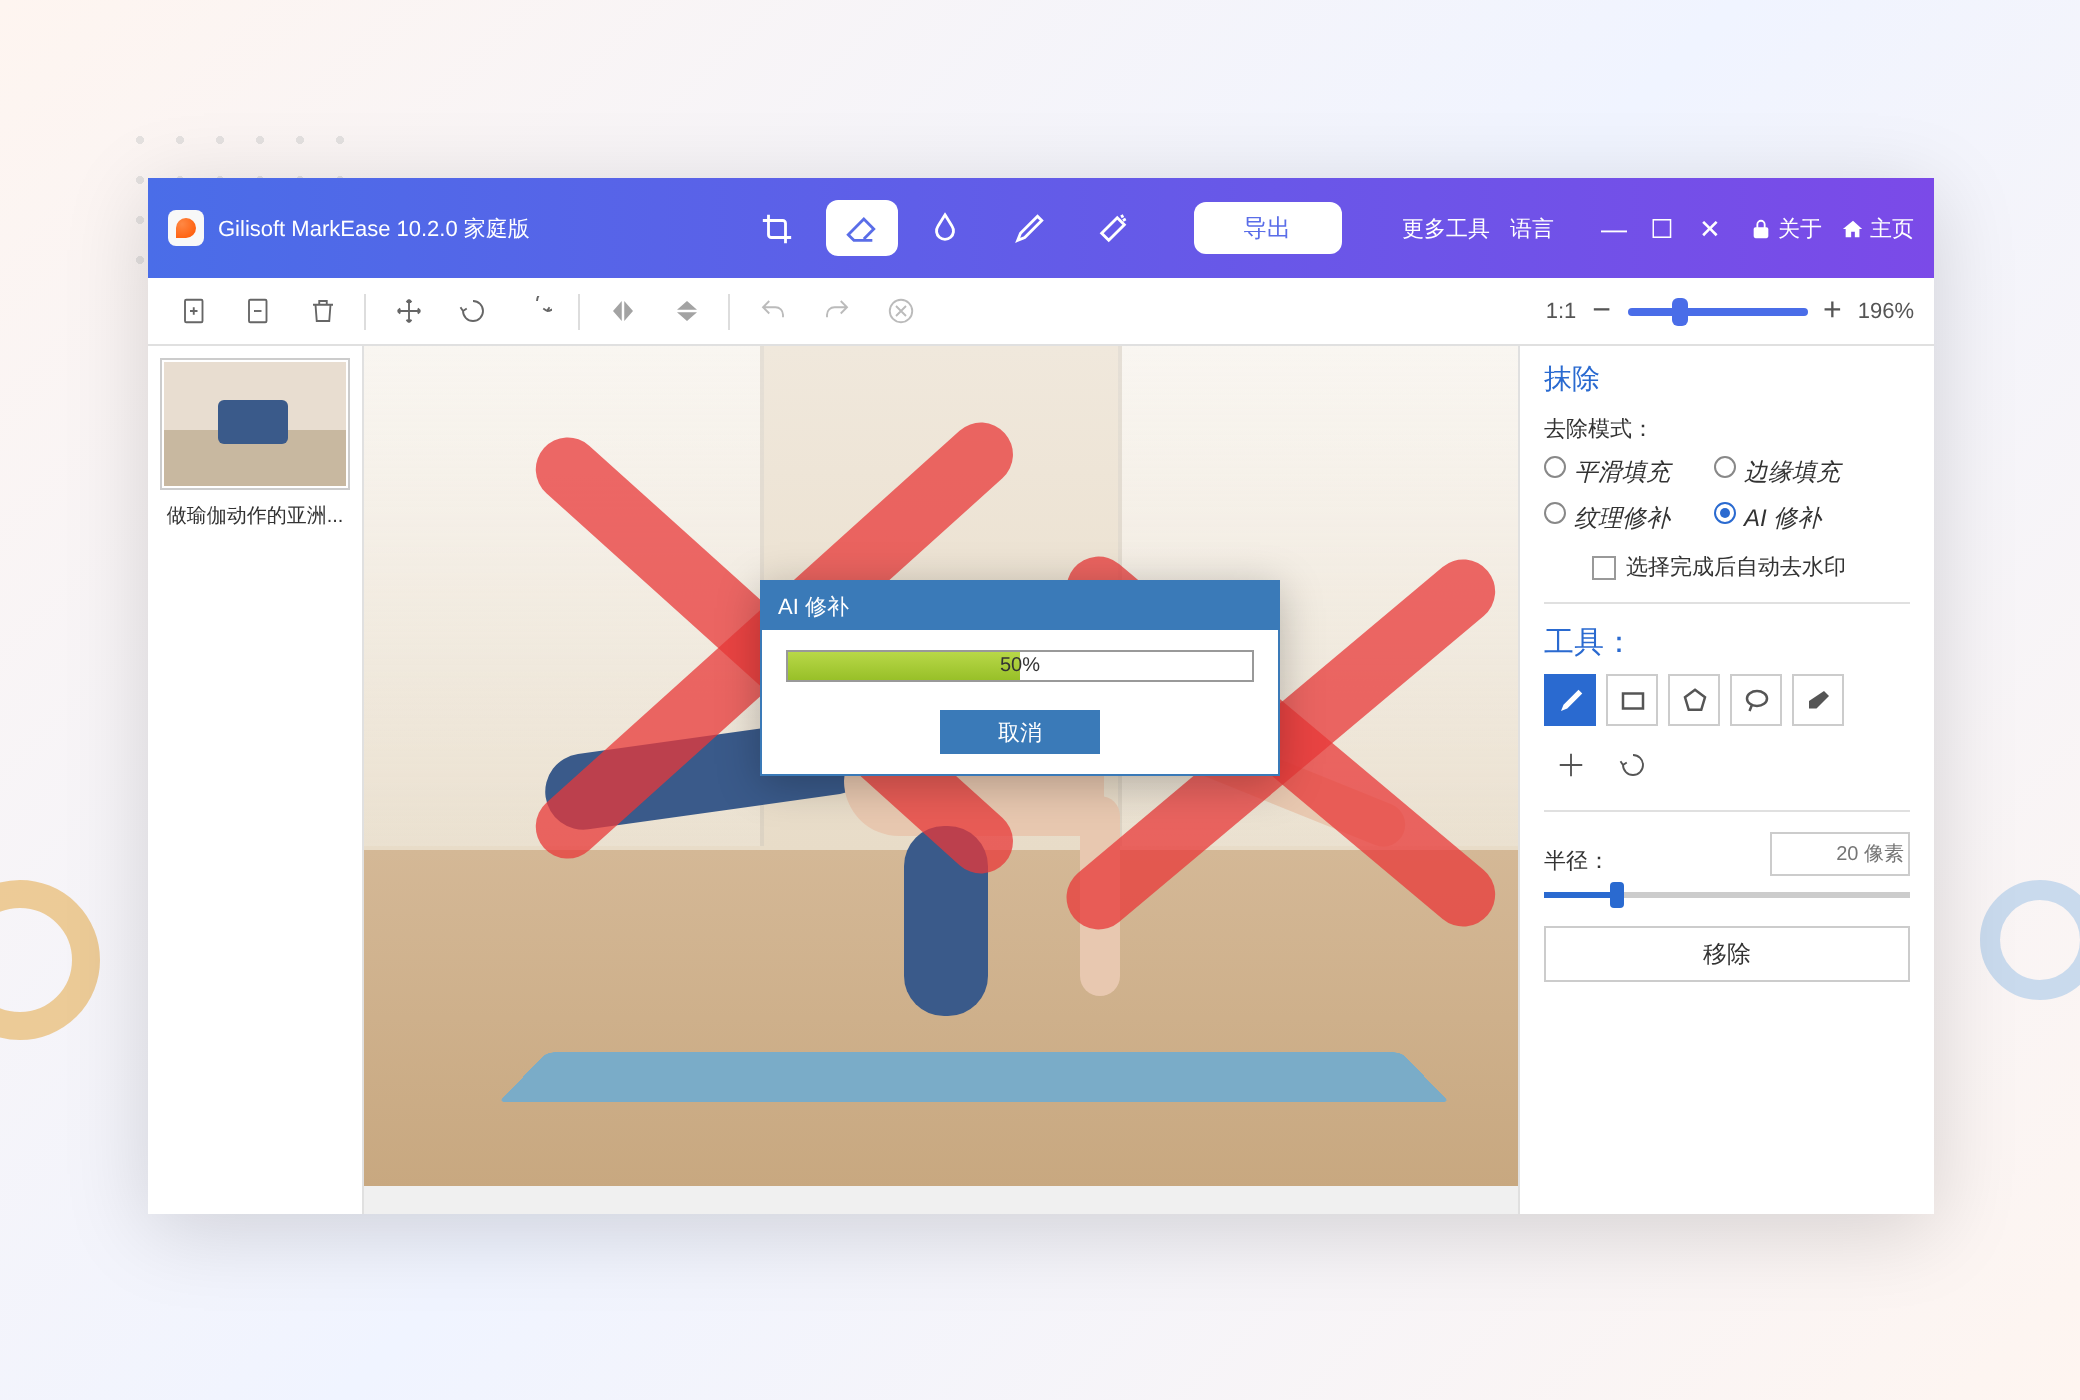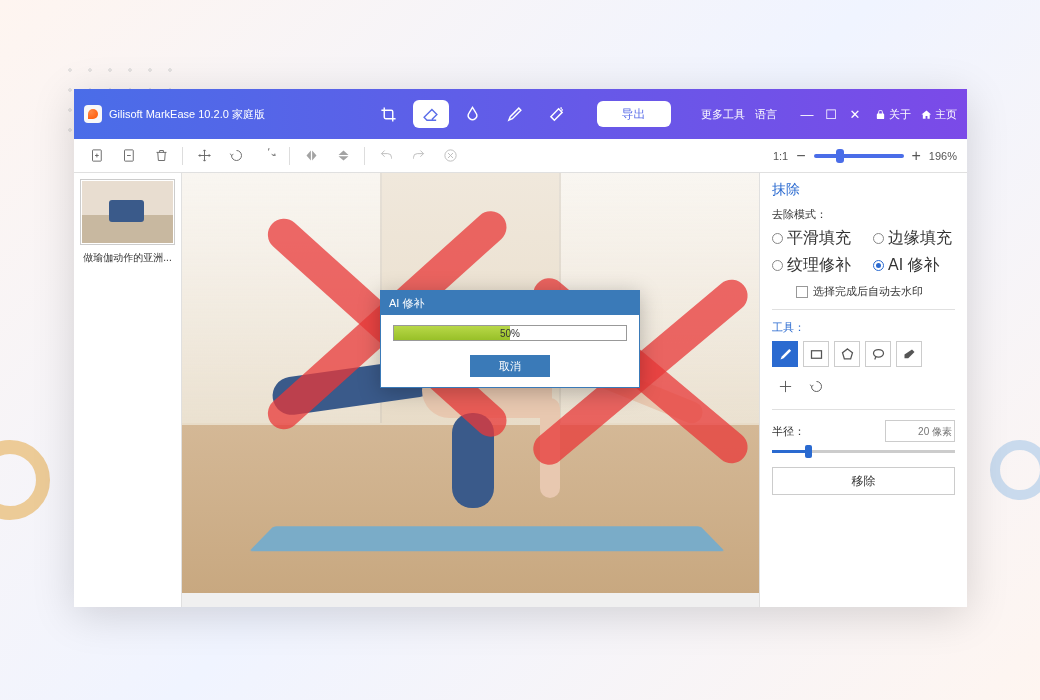--- a/index.html
+++ b/index.html
@@ -43,33 +43,33 @@
 .canvas-img .person-leg2 { position: absolute; left: 270px; top: 240px; width: 42px; height: 95px; background: #3a5a8a; border-radius: 20px; }
 .canvas-img .person-arm { position: absolute; left: 390px; top: 180px; width: 140px; height: 22px; background: #e8c8b0; border-radius: 12px; transform: rotate(22deg); transform-origin: left center; }
 .canvas-img .person-arm2 { position: absolute; left: 358px; top: 225px; width: 20px; height: 100px; background: #e8c8b0; border-radius: 10px; }
 .red-x { position: absolute; opacity: 0.75; }
 .red-x.s1 { left: 90px; top: 35px; width: 310px; height: 32px; background: #e83838; border-radius: 16px; transform: rotate(42deg); transform-origin: left center; }
 .red-x.s2 { left: 90px; top: 235px; width: 310px; height: 32px; background: #e83838; border-radius: 16px; transform: rotate(-42deg); transform-origin: left center; }
 .red-x.s3 { left: 355px; top: 95px; width: 270px; height: 32px; background: #e83838; border-radius: 16px; transform: rotate(40deg); transform-origin: left center; }
 .red-x.s4 { left: 355px; top: 270px; width: 270px; height: 32px; background: #e83838; border-radius: 16px; transform: rotate(-40deg); transform-origin: left center; }
 .side-panel { width: 208px; background: #fff; border-left: 1px solid #e0e0e0; padding: 8px 12px; font-size: 11px; color: #333; }
 .side-panel .hdr { color: #2a6ad0; font-size: 14px; font-weight: 500; margin-bottom: 8px; }
-.side-panel .section-label { color: #2a6ad0; font-size: 11px; margin: 10px 0 6px; }
+.side-panel .section-label { color: #2a6ad0; font-size: 15px; margin: 10px 0 6px; }
 .radio-row { display: flex; gap: 22px; margin: 6px 0; }
-.radio { display: flex; align-items: center; gap: 4px; cursor: pointer; font-size: 16px; }
+.radio { display: flex; align-items: flex-start; gap: 4px; cursor: pointer; font-size: 12px; font-style: italic; }
 .radio .dot { width: 11px; height: 11px; border: 1px solid #888; border-radius: 50%; display: flex; align-items: center; justify-content: center; }
 .radio.checked .dot { border-color: #2a6ad0; }
 .radio.checked .dot::after { content: ''; width: 5px; height: 5px; background: #2a6ad0; border-radius: 50%; }
 .checkbox { display: flex; align-items: center; gap: 5px; margin: 8px 0; cursor: pointer; font-size: 11px; padding-left: 24px; }
 .checkbox .box { width: 12px; height: 12px; border: 1px solid #999; }
 .divider { border: none; border-top: 1px solid #e0e0e0; margin: 10px 0; }
 .tool-row { display: flex; gap: 5px; margin: 6px 0; }
 .shape-btn { width: 26px; height: 26px; border: 1px solid #ccc; display: flex; align-items: center; justify-content: center; cursor: pointer; color: #555; font-size: 13px; }
 .shape-btn.active { background: #2a6ad0; color: #fff; border-color: #2a6ad0; }
-.radius-row { display: flex; justify-content: space-between; align-items: center; margin: 10px 0 4px; }
+.radius-row { display: flex; justify-content: space-between; align-items: flex-end; margin: 10px 0 4px; }
 .radius-input { width: 70px; height: 22px; border: 1px solid #ccc; text-align: right; padding: 0 2px; font-size: 10px; color: #aaa; }
 .r-slider { width: 100%; height: 3px; background: #ccc; position: relative; margin: 8px 0 14px; }
 .r-slider .fill { position: absolute; left: 0; top: 0; height: 100%; width: 18%; background: #2a6ad0; }
 .r-slider .knob { position: absolute; left: 18%; top: -5px; width: 7px; height: 13px; background: #2a6ad0; border-radius: 2px; }
 .remove-btn { width: 100%; height: 28px; border: 1px solid #ccc; background: #fff; font-size: 12px; color: #333; cursor: pointer; }
 .dialog { position: absolute; left: 380px; top: 290px; width: 260px; background: #fff; border: 1px solid #3a7ab8; box-shadow: 0 4px 20px rgba(0,0,0,0.25); }
 .dialog-title { height: 24px; background: #3a7ab8; color: #fff; font-size: 11px; display: flex; align-items: center; padding: 0 8px; }
 .dialog-body { padding: 10px 12px; font-size: 11px; color: #333; }
 .dialog-body .msg { margin-bottom: 14px; }
 .progress-bar { height: 16px; border: 1px solid #999; position: relative; background: #fff; margin-bottom: 14px; }

